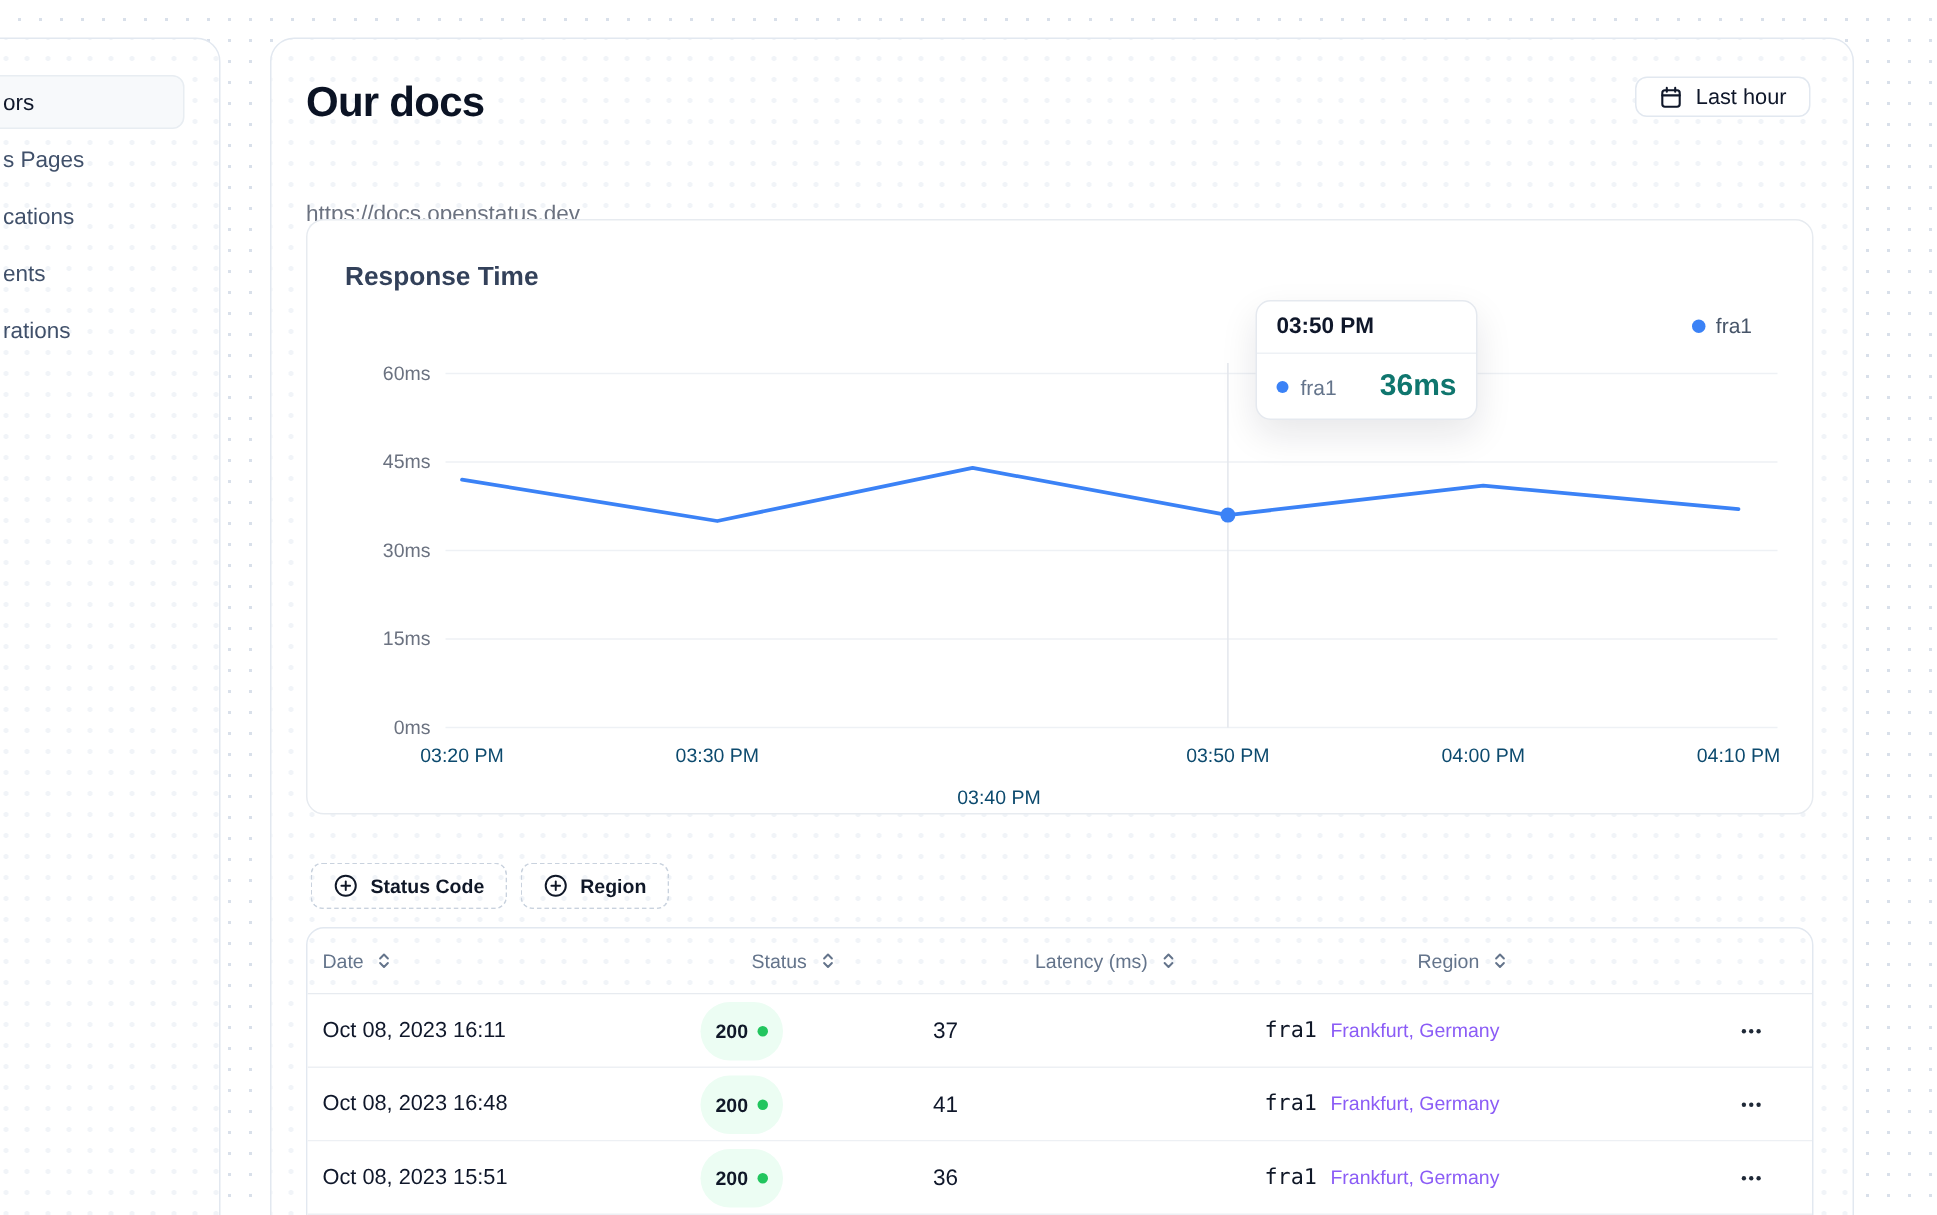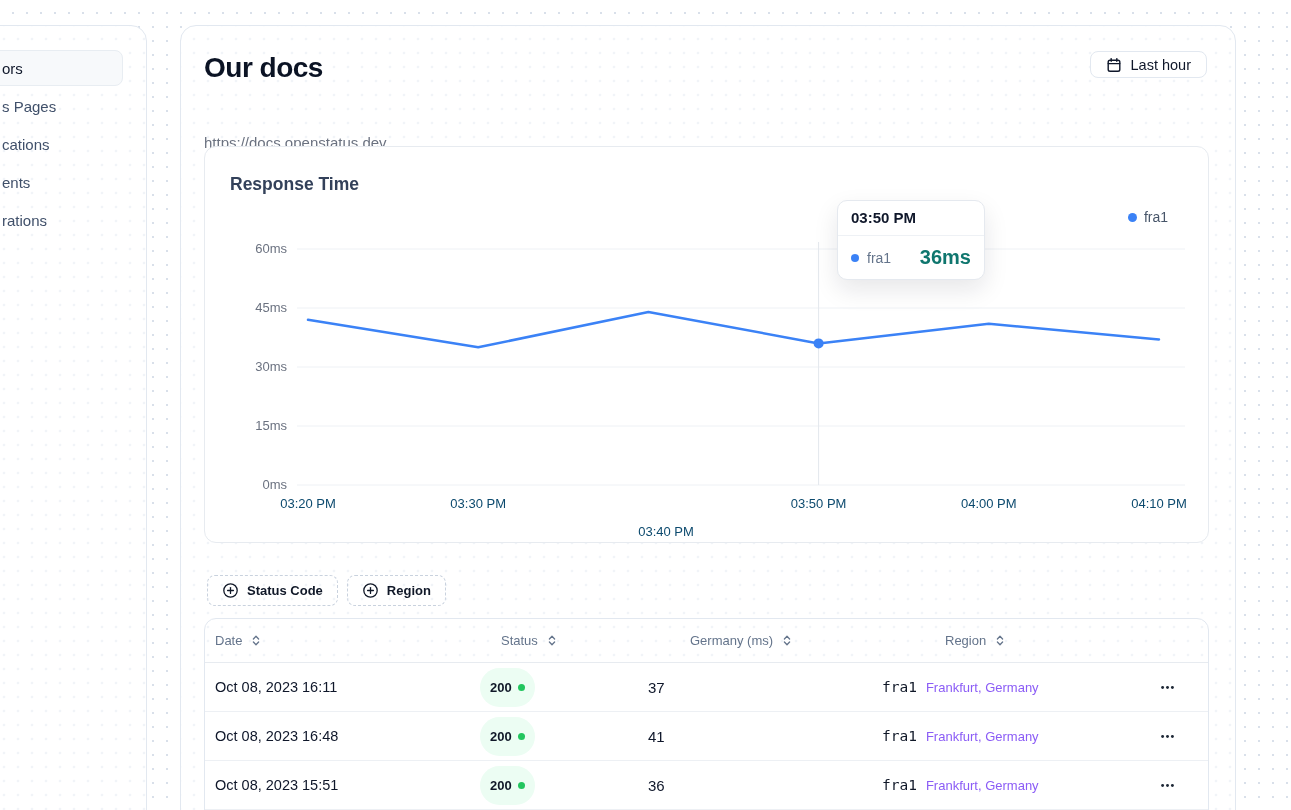--- a/index.html
+++ b/index.html
@@ -67,21 +67,21 @@
     font-size:13px; font-weight:600; color:#101828; cursor:pointer;
   }
 
   
   .table-card { position:absolute; left:23px; top:592px; width:1005px; height:320px;
     border:1px solid #e2e8f0; border-radius:12px 12px 0 0; overflow:hidden; }
   .trow { display:grid; grid-template-columns:252px 155px 221px 1fr 48px; align-items:center; padding:0 10px; }
   .thead { height:44px; border-bottom:1px solid #e7ebf0; color:#64748b; font-size:13px;gap:34px; }
   .th { display:flex; align-items:center; gap:8px; }
   .sort-btn { display:inline-flex; cursor:pointer; }
-  .tbody-row { height:49px; background:#fff; border-bottom:1px solid #edf0f4; cursor:pointer;gap:13px; }
+  .tbody-row { height:49px; background:#fff; border-bottom:1px solid #edf0f4; cursor:pointer; }
   .cell-date { font-size:14.5px; color:#0f172a; }
   .badge { display:inline-flex; align-items:center; gap:6px; padding:12px 10px; border-radius:999px;
     background:#ecfdf3; font-size:13px; font-weight:700; color:#101828; }
   .badge-dot { width:7px; height:7px; border-radius:50%; background:#22c55e; }
   .cell-latency { font-size:15px; color:#0f172a; }
   .cell-region { display:flex; align-items:baseline; gap:9px; }
   .region-code { font-family:"DejaVu Sans Mono","Liberation Mono",monospace; font-size:14.5px; color:#101828; }
   .region-name { font-size:13px; color:#8b5cf6; }
   .more-btn { width:34px; height:30px; display:flex; align-items:center; justify-content:center;
     background:none; border:none; cursor:pointer; border-radius:6px; }
@@ -205,21 +205,21 @@
           <div class="th">
             <span>Status</span>
             <span class="sort-btn">
               <svg width="12" height="13" viewBox="0 0 12 13">
                 <path d="M3.4 5 6 2.3 8.6 5" fill="none" stroke="#64748b" stroke-width="1.3" stroke-linecap="round" stroke-linejoin="round"></path>
                 <path d="M3.4 8 6 10.7 8.6 8" fill="none" stroke="#64748b" stroke-width="1.3" stroke-linecap="round" stroke-linejoin="round"></path>
               </svg>
             </span>
           </div>
           <div class="th">
-            <span>Germany (ms)</span>
+            <span>Latency (ms)</span>
             <span class="sort-btn">
               <svg width="12" height="13" viewBox="0 0 12 13">
                 <path d="M3.4 5 6 2.3 8.6 5" fill="none" stroke="#64748b" stroke-width="1.3" stroke-linecap="round" stroke-linejoin="round"></path>
                 <path d="M3.4 8 6 10.7 8.6 8" fill="none" stroke="#64748b" stroke-width="1.3" stroke-linecap="round" stroke-linejoin="round"></path>
               </svg>
             </span>
           </div>
           <div class="th">
             <span>Region</span>
             <span class="sort-btn">

